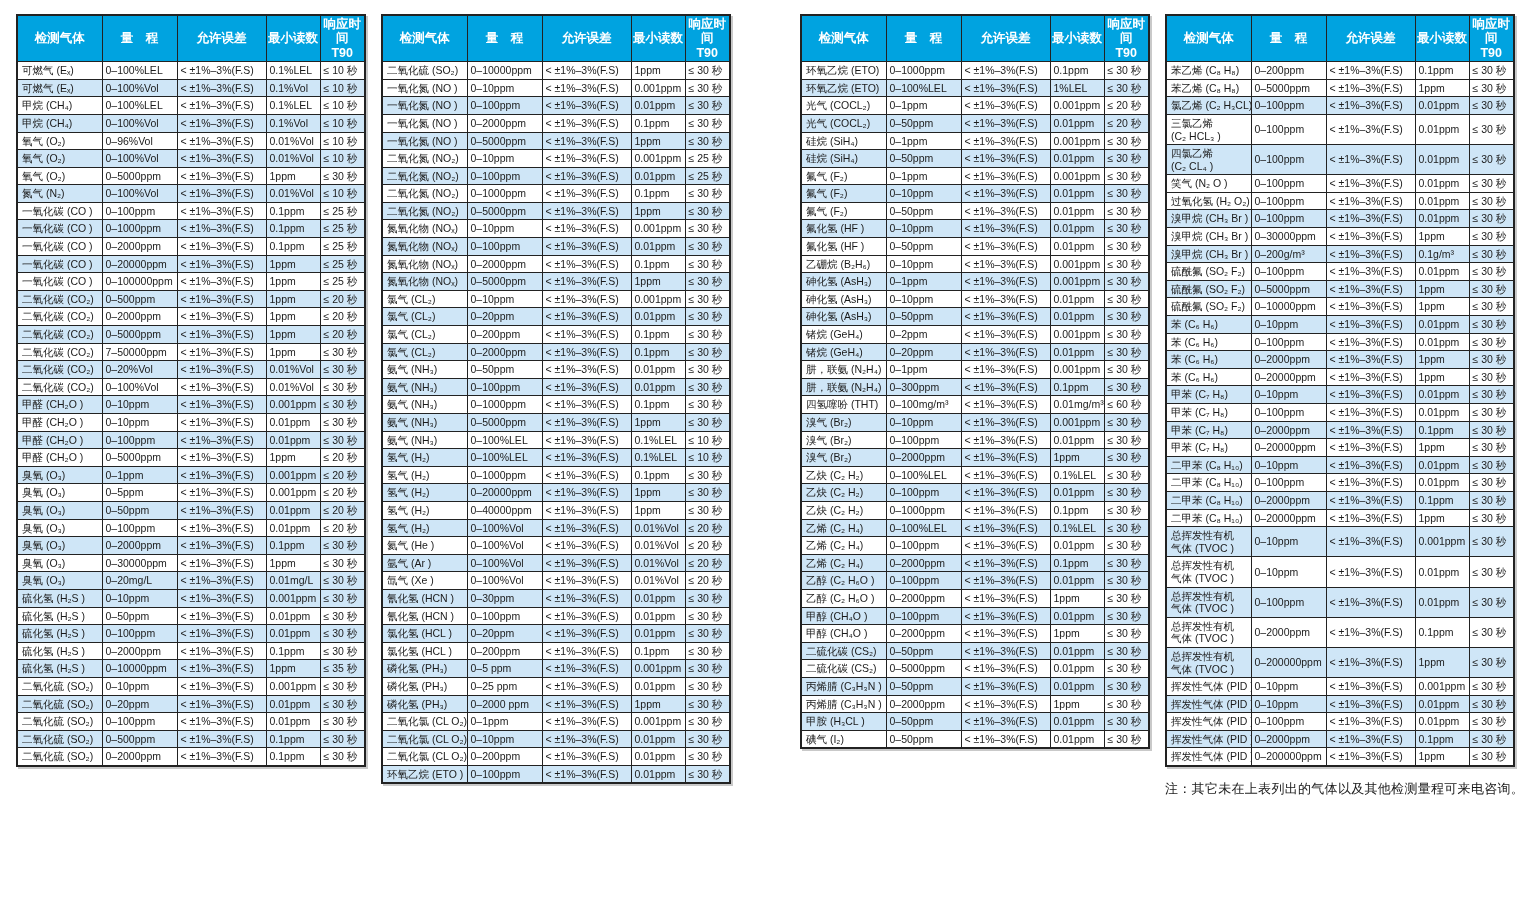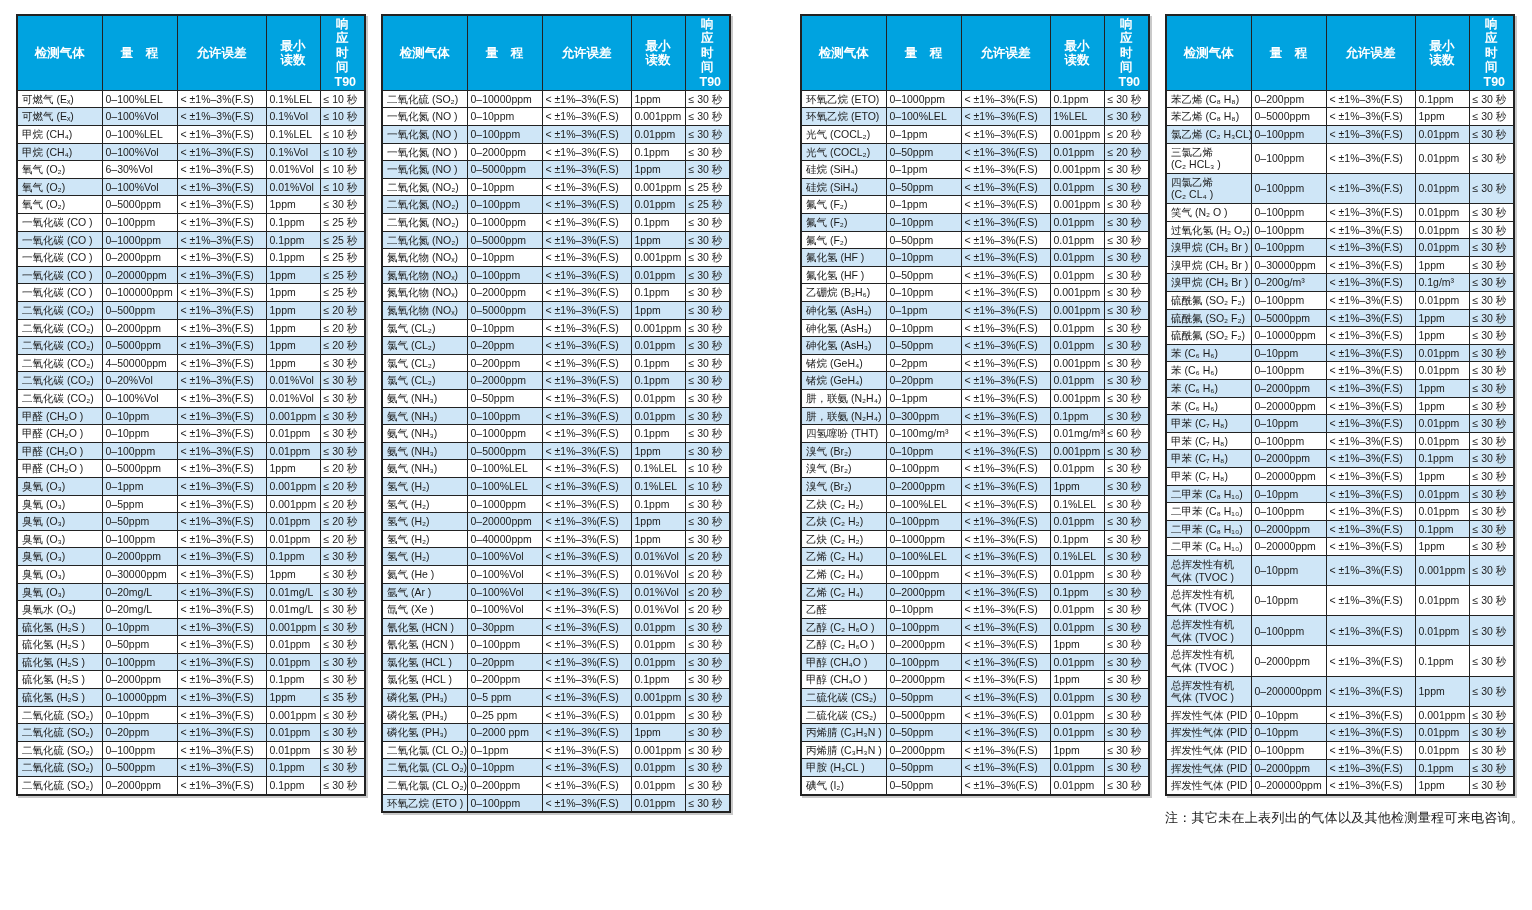--- a/index.html
+++ b/index.html
@@ -23,21 +23,21 @@
     width:348px;table-layout:fixed;border-collapse:collapse;
     border:2px solid var(--border);
     box-shadow:2px 2px 0 #c9c9c9;
     background:#ffffff;
   }
   table.spec th{
     background:var(--header-bg);color:#ffffff;
     font-size:12.5px;font-weight:bold;text-align:center;
     border:1px solid var(--border);
     height:34px;line-height:1.15;white-space:pre-line;
-    padding:1px 14px;
+    padding:1px 0;
   }
   table.spec td{
     border:1px solid var(--border);
     font-size:10.5px;line-height:1.2;
     height:16px;padding:2px 3px;
     overflow:hidden;vertical-align:middle;
     white-space:nowrap;
   }
   table.spec td.c0{white-space:pre;padding-left:4px;}
   table.spec tr.alt td{background:var(--row-alt);}
@@ -94,39 +94,46 @@
             </tr>
             <tr class="alt">
               <td class="c0">甲烷 (CH₄)</td>
               <td class="c1">0–100%Vol</td>
               <td class="c2">&lt; ±1%–3%(F.S)</td>
               <td class="c3">0.1%Vol</td>
               <td class="c4">≤ 10 秒</td>
             </tr>
             <tr>
               <td class="c0">氧气 (O₂)</td>
-              <td class="c1">6–30%Vol</td>
+              <td class="c1">0–96%Vol</td>
               <td class="c2">&lt; ±1%–3%(F.S)</td>
               <td class="c3">0.01%Vol</td>
               <td class="c4">≤ 10 秒</td>
             </tr>
             <tr class="alt">
               <td class="c0">氧气 (O₂)</td>
               <td class="c1">0–100%Vol</td>
               <td class="c2">&lt; ±1%–3%(F.S)</td>
               <td class="c3">0.01%Vol</td>
               <td class="c4">≤ 10 秒</td>
             </tr>
             <tr>
               <td class="c0">氧气 (O₂)</td>
               <td class="c1">0–5000ppm</td>
               <td class="c2">&lt; ±1%–3%(F.S)</td>
               <td class="c3">1ppm</td>
               <td class="c4">≤ 30 秒</td>
             </tr>
+            <tr class="alt">
+              <td class="c0">氮气 (N₂)</td>
+              <td class="c1">0–100%Vol</td>
+              <td class="c2">&lt; ±1%–3%(F.S)</td>
+              <td class="c3">0.01%Vol</td>
+              <td class="c4">≤ 10 秒</td>
+            </tr>
             <tr>
               <td class="c0">一氧化碳 (CO )</td>
               <td class="c1">0–100ppm</td>
               <td class="c2">&lt; ±1%–3%(F.S)</td>
               <td class="c3">0.1ppm</td>
               <td class="c4">≤ 25 秒</td>
             </tr>
             <tr class="alt">
               <td class="c0">一氧化碳 (CO )</td>
               <td class="c1">0–1000ppm</td>
@@ -171,21 +178,21 @@
             </tr>
             <tr class="alt">
               <td class="c0">二氧化碳 (CO₂)</td>
               <td class="c1">0–5000ppm</td>
               <td class="c2">&lt; ±1%–3%(F.S)</td>
               <td class="c3">1ppm</td>
               <td class="c4">≤ 20 秒</td>
             </tr>
             <tr>
               <td class="c0">二氧化碳 (CO₂)</td>
-              <td class="c1">4–50000ppm</td>
+              <td class="c1">7–50000ppm</td>
               <td class="c2">&lt; ±1%–3%(F.S)</td>
               <td class="c3">1ppm</td>
               <td class="c4">≤ 30 秒</td>
             </tr>
             <tr class="alt">
               <td class="c0">二氧化碳 (CO₂)</td>
               <td class="c1">0–20%Vol</td>
               <td class="c2">&lt; ±1%–3%(F.S)</td>
               <td class="c3">0.01%Vol</td>
               <td class="c4">≤ 30 秒</td>
@@ -262,27 +269,20 @@
             </tr>
             <tr>
               <td class="c0">臭氧 (O₃)</td>
               <td class="c1">0–30000ppm</td>
               <td class="c2">&lt; ±1%–3%(F.S)</td>
               <td class="c3">1ppm</td>
               <td class="c4">≤ 30 秒</td>
             </tr>
             <tr class="alt">
               <td class="c0">臭氧 (O₃)</td>
-              <td class="c1">0–20mg/L</td>
-              <td class="c2">&lt; ±1%–3%(F.S)</td>
-              <td class="c3">0.01mg/L</td>
-              <td class="c4">≤ 30 秒</td>
-            </tr>
-            <tr>
-              <td class="c0">臭氧水 (O₃)</td>
               <td class="c1">0–20mg/L</td>
               <td class="c2">&lt; ±1%–3%(F.S)</td>
               <td class="c3">0.01mg/L</td>
               <td class="c4">≤ 30 秒</td>
             </tr>
             <tr class="alt">
               <td class="c0">硫化氢 (H₂S )</td>
               <td class="c1">0–10ppm</td>
               <td class="c2">&lt; ±1%–3%(F.S)</td>
               <td class="c3">0.001ppm</td>
@@ -882,27 +882,20 @@
               <td class="c3">0.01ppm</td>
               <td class="c4">≤ 30 秒</td>
             </tr>
             <tr class="alt">
               <td class="c0">乙烯 (C₂ H₄)</td>
               <td class="c1">0–2000ppm</td>
               <td class="c2">&lt; ±1%–3%(F.S)</td>
               <td class="c3">0.1ppm</td>
               <td class="c4">≤ 30 秒</td>
             </tr>
-            <tr>
-              <td class="c0">乙醛</td>
-              <td class="c1">0–10ppm</td>
-              <td class="c2">&lt; ±1%–3%(F.S)</td>
-              <td class="c3">0.01ppm</td>
-              <td class="c4">≤ 30 秒</td>
-            </tr>
             <tr class="alt">
               <td class="c0">乙醇 (C₂ H₆O )</td>
               <td class="c1">0–100ppm</td>
               <td class="c2">&lt; ±1%–3%(F.S)</td>
               <td class="c3">0.01ppm</td>
               <td class="c4">≤ 30 秒</td>
             </tr>
             <tr>
               <td class="c0">乙醇 (C₂ H₆O )</td>
               <td class="c1">0–2000ppm</td>

